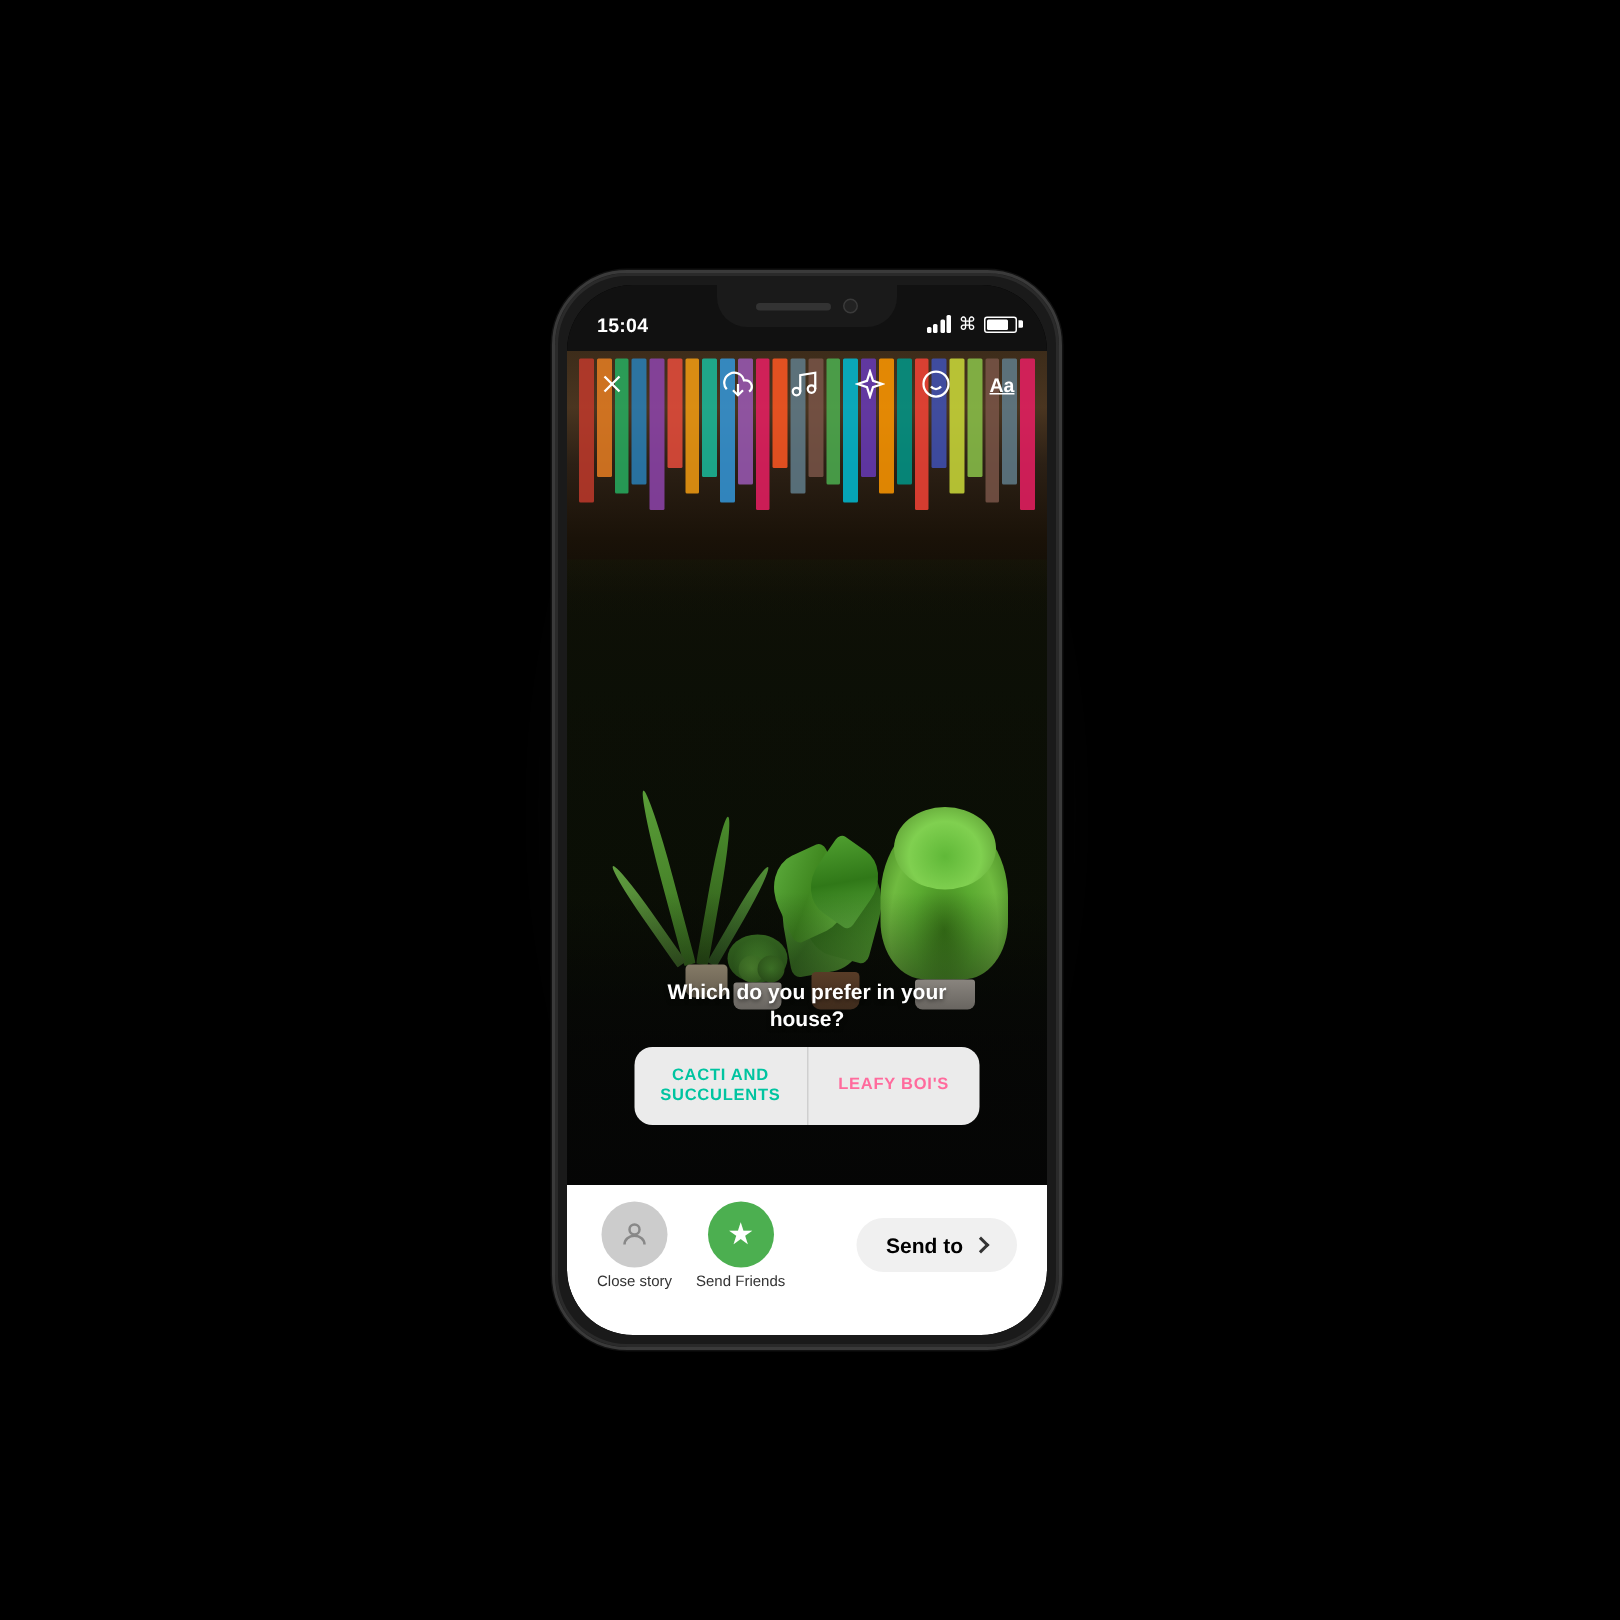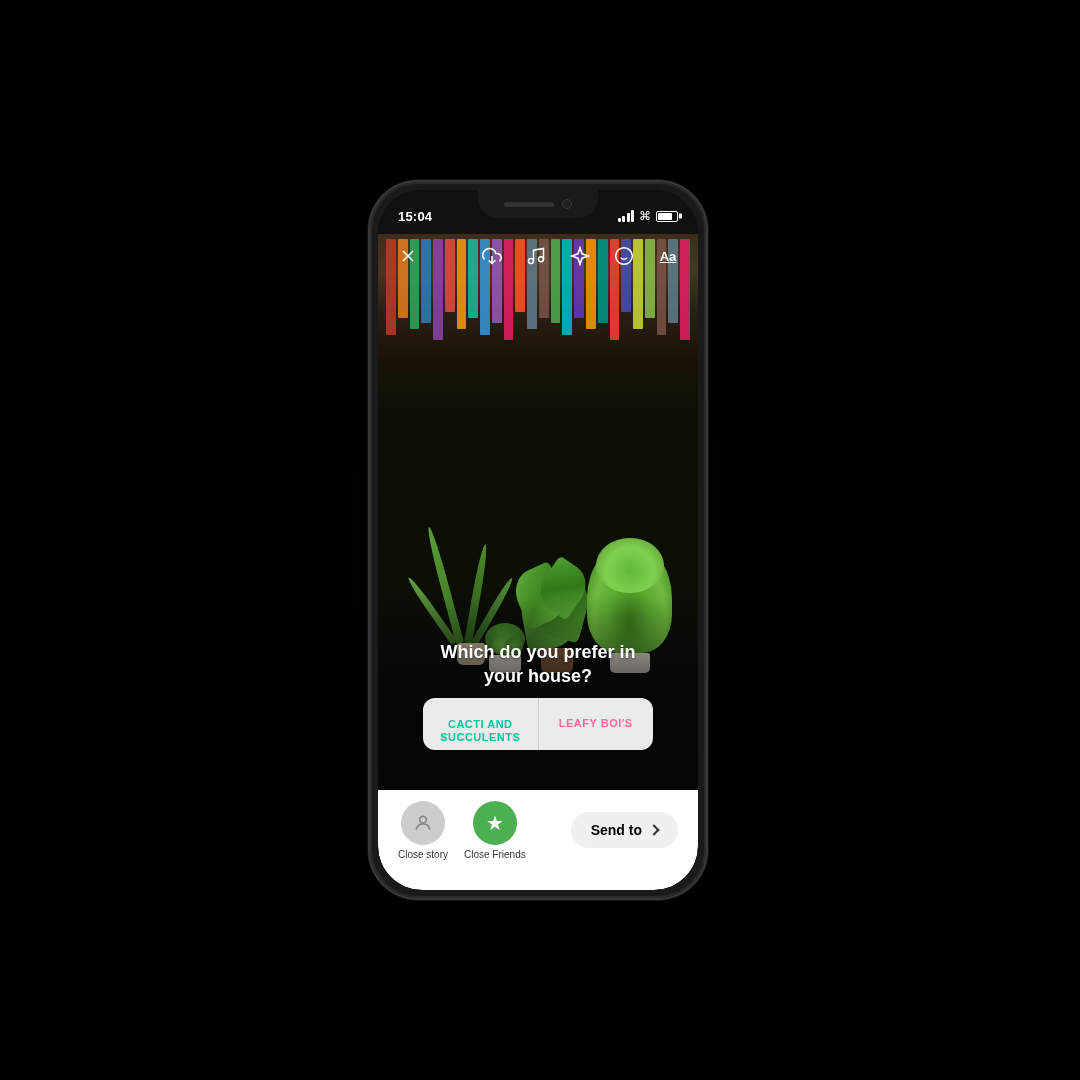--- a/index.html
+++ b/index.html
@@ -384,21 +384,21 @@
       bottom: 140px;
       left: 50%;
       transform: translateX(-50%);
       width: 230px;
       z-index: 10;
     }
 
     .poll-question {
       text-align: center;
       color: #fff;
-      font-size: 18px;
+      font-size: 14px;
       font-weight: 700;
       line-height: 1.3;
       margin-bottom: 10px;
       text-shadow: 0 1px 3px rgba(0,0,0,0.5);
     }
 
     .poll-options {
       display: flex;
       background: rgba(255,255,255,0.92);
       border-radius: 12px;
@@ -415,21 +415,20 @@
       padding: 6px 10px;
       cursor: pointer;
       font-size: 11px;
       font-weight: 800;
       letter-spacing: 0.5px;
       line-height: 1.2;
     }
 
     .poll-option:first-child {
       border-right: 1px solid rgba(200,200,200,0.8);
-      align-items: flex-end;
     }
 
     .poll-option-a {
       color: #00c4a0;
     }
 
     .poll-option-b {
       color: #ff6b9d;
     }
 
@@ -696,21 +695,21 @@
                   <circle cx="12" cy="8" r="4"></circle>
                   <path d="M4 20c0-4 3.6-7 8-7s8 3 8 7"></path>
                 </svg>
               </div>
               <span class="story-option-label">Close story</span>
             </div>
             <div class="story-option">
               <div class="story-option-circle close-friends-circle">
                 <span class="star-icon">★</span>
               </div>
-              <span class="story-option-label">Close Friends</span>
+              <span class="story-option-label">Send Friends</span>
             </div>
           </div>
 
           <button class="send-to-btn">
             <span>Send to</span>
             <div class="chevron-right"></div>
           </button>
         </div>
 
         <div class="home-indicator"></div>

